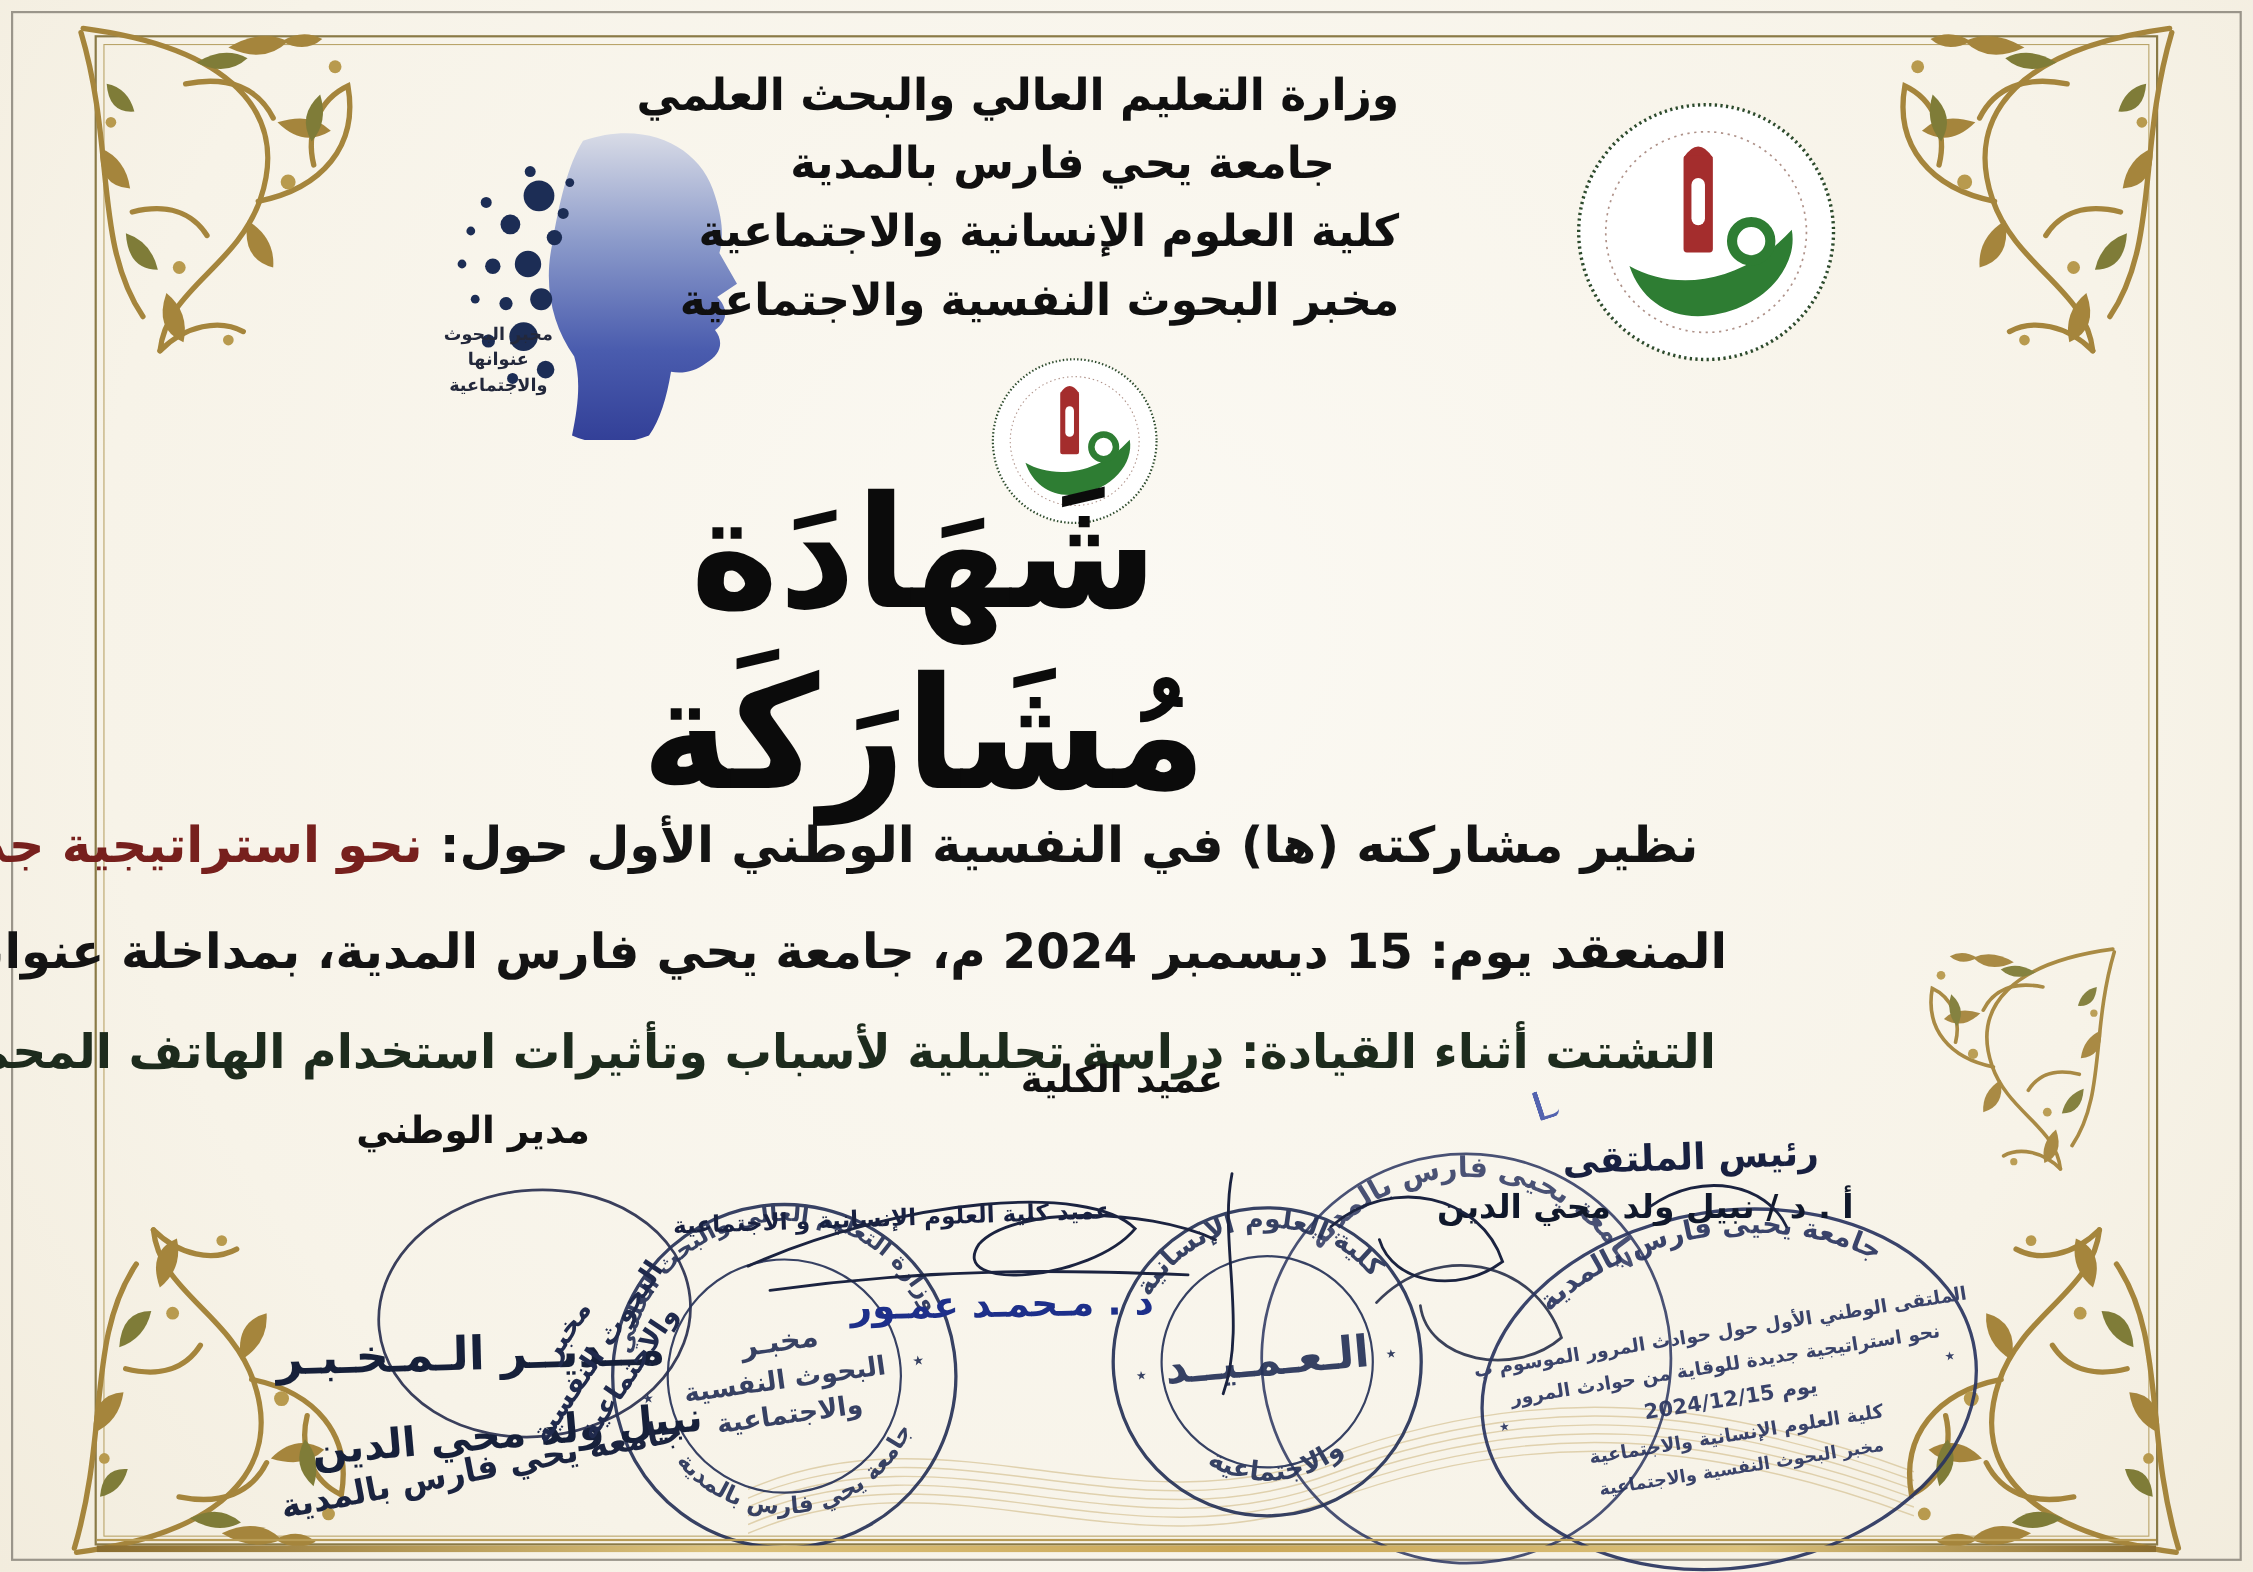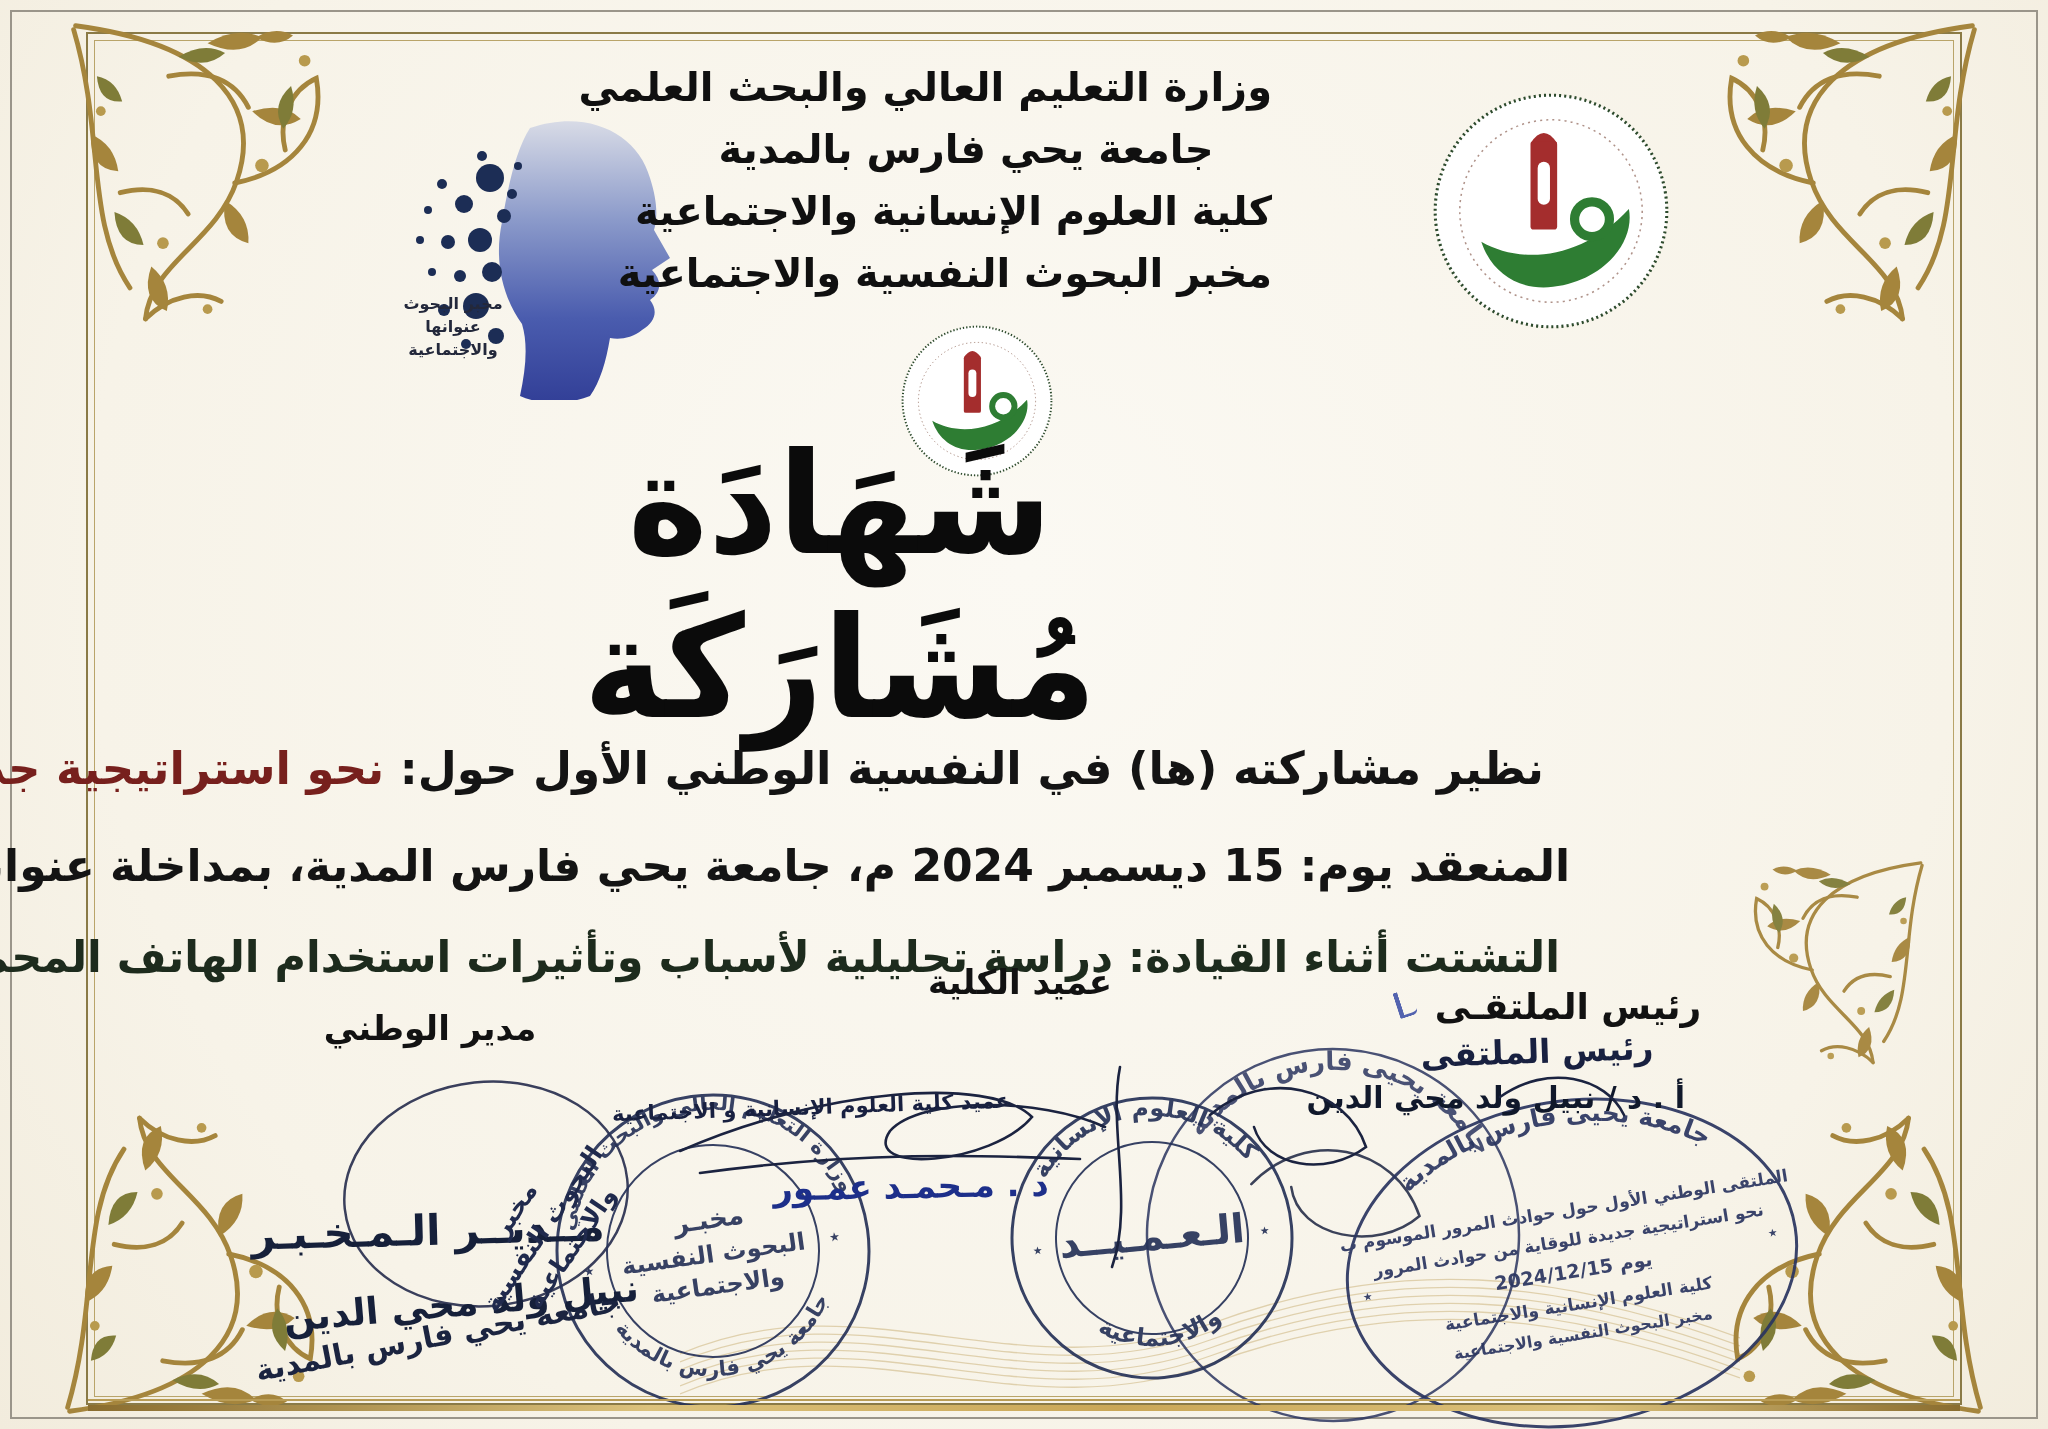--- a/index.html
+++ b/index.html
@@ -221,21 +221,20 @@
     </svg>
 
   <div class="title-callig">شَهَادَة مُشَارَكَة</div>
 
   <div class="bline l-part">
     <span>نظير مشاركته (ها) في النفسية الوطني الأول حول: </span><span class="maroon">نحو استراتيجية جديدة للوقاية من حوادث المرور</span>
   </div>
   <div class="bline l-date">المنعقد يوم: 15 ديسمبر 2024 م، جامعة يحي فارس المدية، بمداخلة عنوانها :</div>
   <div class="bline l-pres">التشتت أثناء القيادة: دراسة تحليلية لأسباب وتأثيرات استخدام الهاتف المحمول على حوادث المرور</div>
 
-  <div class="sig-label sl-chair">رئيس الملتقـى</div>
   <div class="sig-label sl-dean">عميد الكلية</div>
   <div class="sig-label sl-lab">مدير الوطني</div>
   <div class="ink-mark"></div>
 
   <svg class="stamp st-oval-empty" viewBox="0 0 300 244">
     <ellipse cx="150" cy="122" rx="142" ry="112" fill="none" stroke="#2a3050" stroke-width="2.5"></ellipse>
   </svg>
 
   <svg class="stamp st-lab" viewBox="0 0 330 330">
     <defs>

